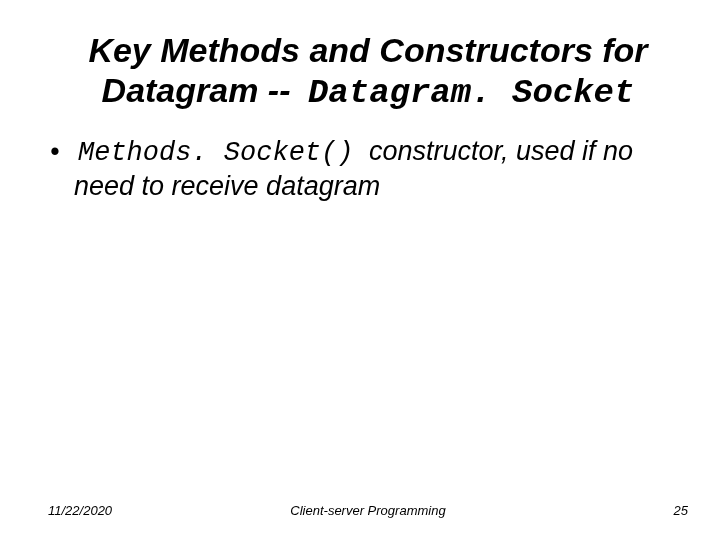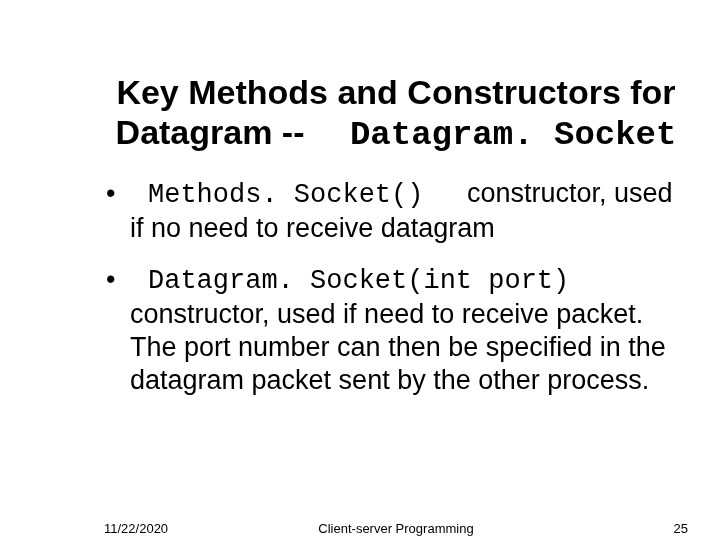--- a/index.html
+++ b/index.html
@@ -1,15 +1,15 @@
 <!DOCTYPE html>
 <html><head>
 <meta charset="utf-8">
 <style>
-  * { margin: 18px; padding: 0; box-sizing: border-box; }
+  * { margin: 4px; padding: 0; box-sizing: border-box; font-style: italic; }
   body {
     width: 720px;
     height: 540px;
     background: #fff;
     font-family: Arial, Helvetica, sans-serif;
     color: #000;
     position: relative;
     padding: 18px 30px 0 30px;
   }
   .title {
@@ -33,21 +33,21 @@
     content: "•";
     position: absolute;
     left: 4px;
     top: 0;
   }
   .mono { font-family: "Courier New", Courier, monospace; }
   .footer {
     position: absolute;
     left: 32px;
     right: 32px;
-    bottom: 4px;
+    bottom: 22px;
     font-size: 13px;
     display: flex;
     justify-content: space-between;
     align-items: baseline;
   }
   .footer .center {
     position: absolute;
     left: 0; right: 0;
     text-align: center;
   }
@@ -58,22 +58,19 @@
 
 <h1 class="title">
   <span>Key Methods and Constructors for</span><br>
   <span>Datagram -- </span><span class="mono">Datagram. Socket</span>
 </h1>
 
 <ul class="bullets">
   <li>
     <span class="mono">Methods. Socket()</span><span> constructor, used if no need to receive datagram</span>
   </li>
-  <li>
-    <span class="mono">Datagram. Socket(int port)</span><span> constructor, used if need to receive packet. The port number can then be specified in the datagram packet sent by the other process.</span>
-  </li>
 </ul>
 
 <div class="footer">
   <span class="left">11/22/2020</span>
   <span class="center">Client-server Programming</span>
   <span class="right">25</span>
 </div>
 
 </body></html>

